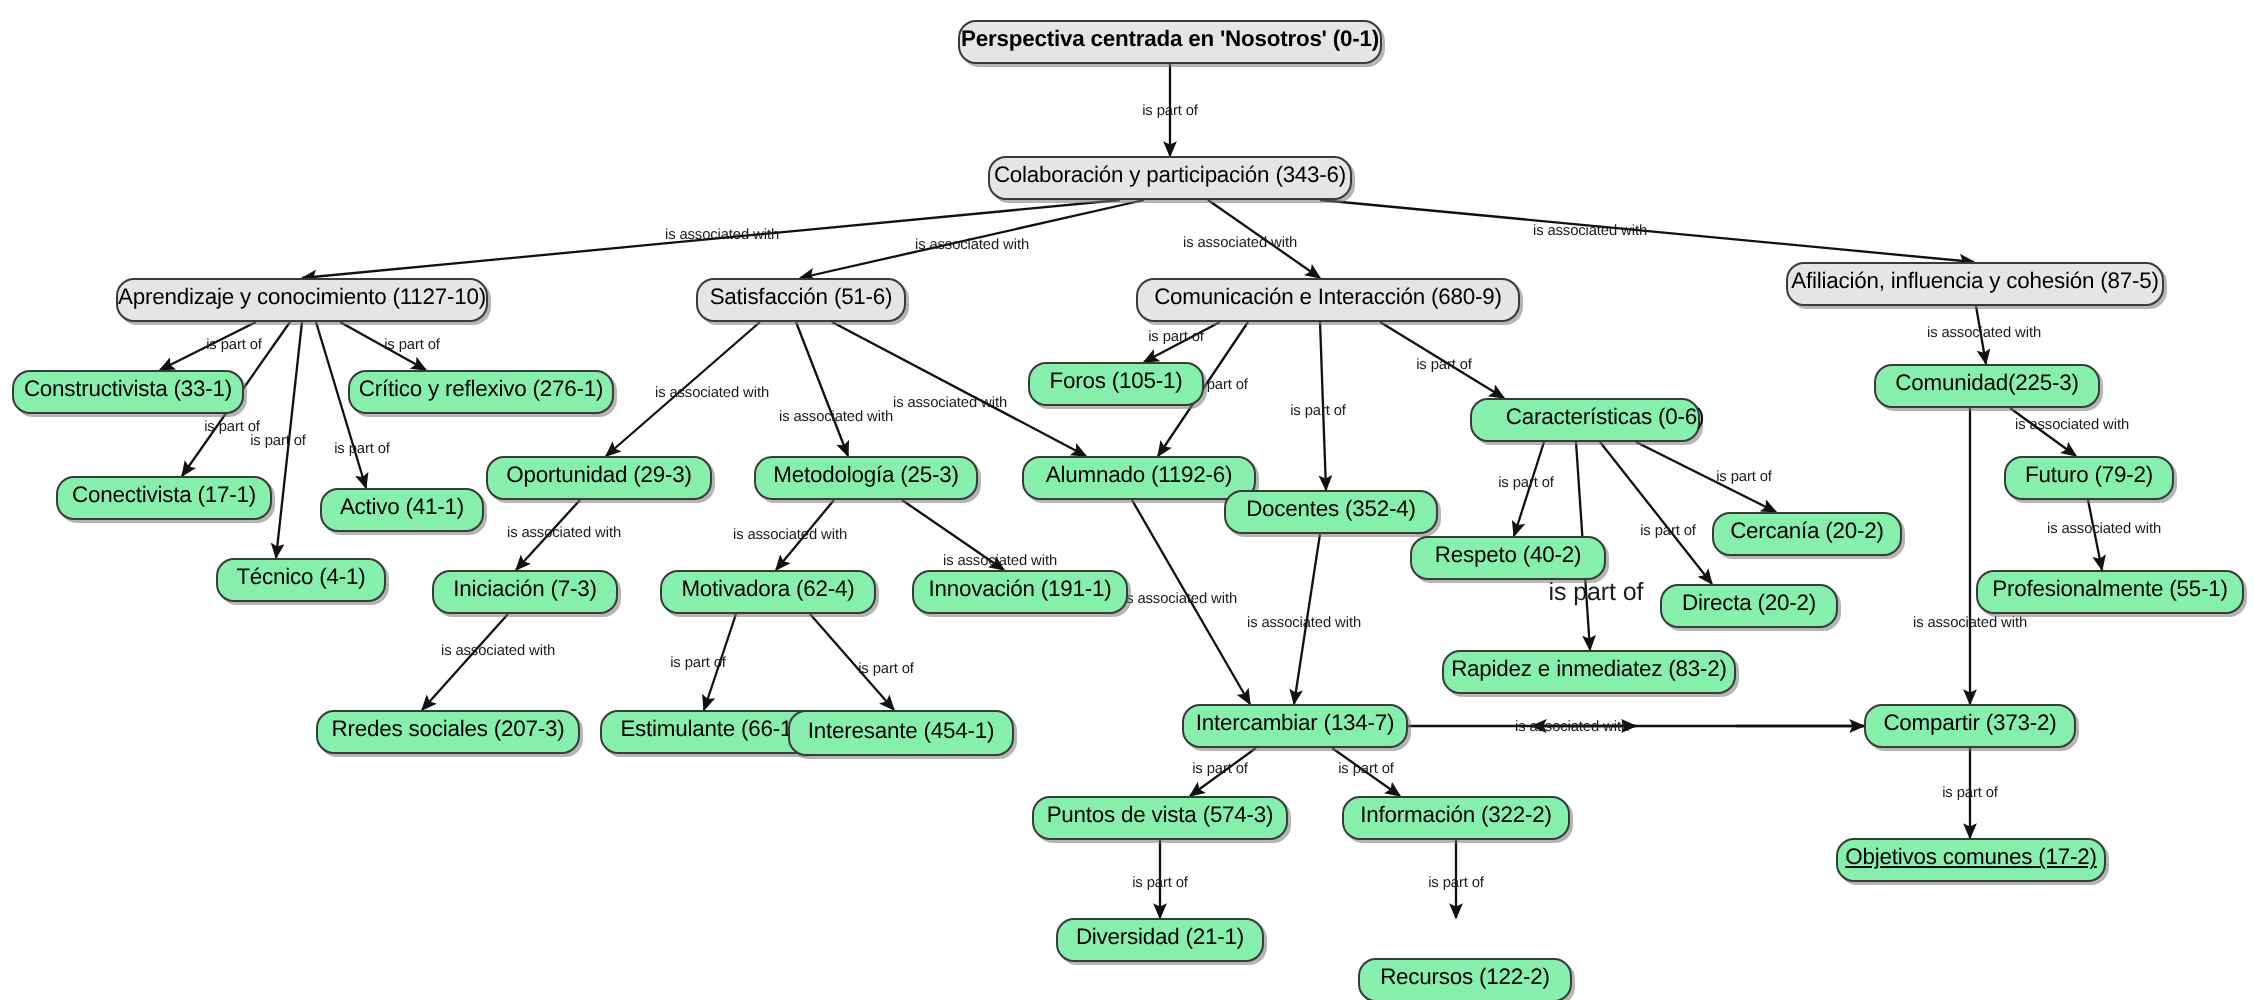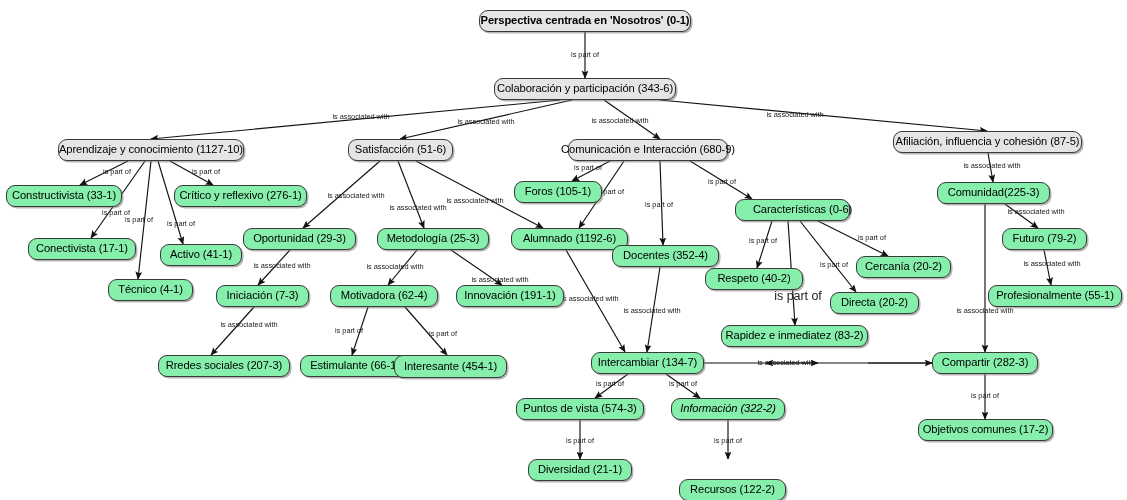--- a/index.html
+++ b/index.html
@@ -130,21 +130,21 @@
       <div class="elabel" style="left: 683px; top: 384px;">is part of</div>
       <div class="elabel" style="left: 580px; top: 441px;">is part of</div>
       <div class="elabel" style="left: 728px; top: 441px;">is part of</div>
       <div class="elabel" style="left: 985px; top: 396px;">is part of</div>
     </div>
   <div id="nodes">
       <div class="node shaded root" style="left: 479px; top: 10px; width: 212px; height: 22px;">Perspectiva centrada en 'Nosotros' (0-1)</div>
       <div class="node shaded" style="left: 494px; top: 78px; width: 182px; height: 22px;">Colaboración y participación (343-6)</div>
       <div class="node shaded" style="left: 58px; top: 139px; width: 186px; height: 22px;">Aprendizaje y conocimiento (1127-10)</div>
       <div class="node shaded" style="left: 348px; top: 139px; width: 105px; height: 22px;">Satisfacción (51-6)</div>
-      <div class="node shaded" style="left: 568px; top: 139px; width: 160px; height: 22px;">Comunicación e Interacción (680-9)</div>
+      <div class="node shaded" style="left: 568px; top: 139px; width: 192px; height: 22px;">Comunicación e Interacción (680-9)</div>
       <div class="node shaded" style="left: 893px; top: 131px; width: 189px; height: 22px;">Afiliación, influencia y cohesión (87-5)</div>
       <div class="node" style="left: 6px; top: 185px; width: 116px; height: 22px;">Constructivista (33-1)</div>
       <div class="node" style="left: 174px; top: 185px; width: 133px; height: 22px;">Crítico y reflexivo (276-1)</div>
       <div class="node" style="left: 28px; top: 238px; width: 108px; height: 22px;">Conectivista (17-1)</div>
       <div class="node" style="left: 160px; top: 244px; width: 82px; height: 22px;">Activo (41-1)</div>
       <div class="node" style="left: 94px; top: 279px; width: 85px; height: 22px; margin-left: 14px;">Técnico (4-1)</div>
       <div class="node" style="left: 243px; top: 228px; width: 113px; height: 22px;">Oportunidad (29-3)</div>
       <div class="node" style="left: 377px; top: 228px; width: 112px; height: 22px;">Metodología (25-3)</div>
       <div class="node" style="left: 456px; top: 285px; width: 108px; height: 22px;">Innovación (191-1)</div>
       <div class="node" style="left: 216px; top: 285px; width: 93px; height: 22px;">Iniciación (7-3)</div>
@@ -157,20 +157,20 @@
       <div class="node" style="left: 612px; top: 245px; width: 107px; height: 22px;">Docentes (352-4)</div>
       <div class="node" style="left: 735px; top: 199px; width: 115px; height: 22px; padding-left: 28px;">Características (0-6)</div>
       <div class="node" style="left: 705px; top: 268px; width: 98px; height: 22px;">Respeto (40-2)</div>
       <div class="node" style="left: 856px; top: 256px; width: 95px; height: 22px;">Cercanía (20-2)</div>
       <div class="node" style="left: 830px; top: 292px; width: 89px; height: 22px;">Directa (20-2)</div>
       <div class="node" style="left: 721px; top: 325px; width: 147px; height: 22px;">Rapidez e inmediatez (83-2)</div>
       <div class="node" style="left: 937px; top: 182px; width: 113px; height: 22px;">Comunidad(225-3)</div>
       <div class="node" style="left: 1002px; top: 228px; width: 85px; height: 22px; text-align: center;">Futuro (79-2)</div>
       <div class="node" style="left: 988px; top: 285px; width: 134px; height: 22px;">Profesionalmente (55-1)</div>
       <div class="node" style="left: 591px; top: 352px; width: 113px; height: 22px;">Intercambiar (134-7)</div>
-      <div class="node" style="left: 932px; top: 352px; width: 106px; height: 22px;">Compartir (282-3)</div>
+      <div class="node" style="left: 932px; top: 352px; width: 106px; height: 22px;">Compartir (373-2)</div>
       <div class="node" style="left: 516px; top: 398px; width: 128px; height: 22px;">Puntos de vista (574-3)</div>
-      <div class="node" style="left: 671px; top: 398px; width: 114px; height: 22px; font-style: italic;">Información (322-2)</div>
-      <div class="node" style="left: 918px; top: 419px; width: 135px; height: 22px;">Objetivos comunes (17-2)</div>
+      <div class="node" style="left: 671px; top: 398px; width: 114px; height: 22px;">Información (322-2)</div>
+      <div class="node" style="left: 918px; top: 419px; width: 135px; height: 22px; text-decoration: underline;">Objetivos comunes (17-2)</div>
       <div class="node" style="left: 528px; top: 459px; width: 104px; height: 22px;">Diversidad (21-1)</div>
       <div class="node" style="left: 679px; top: 459px; width: 107px; height: 22px; margin-top: 20px;">Recursos (122-2)</div>
     </div>
 </div>
 
 </body></html>

